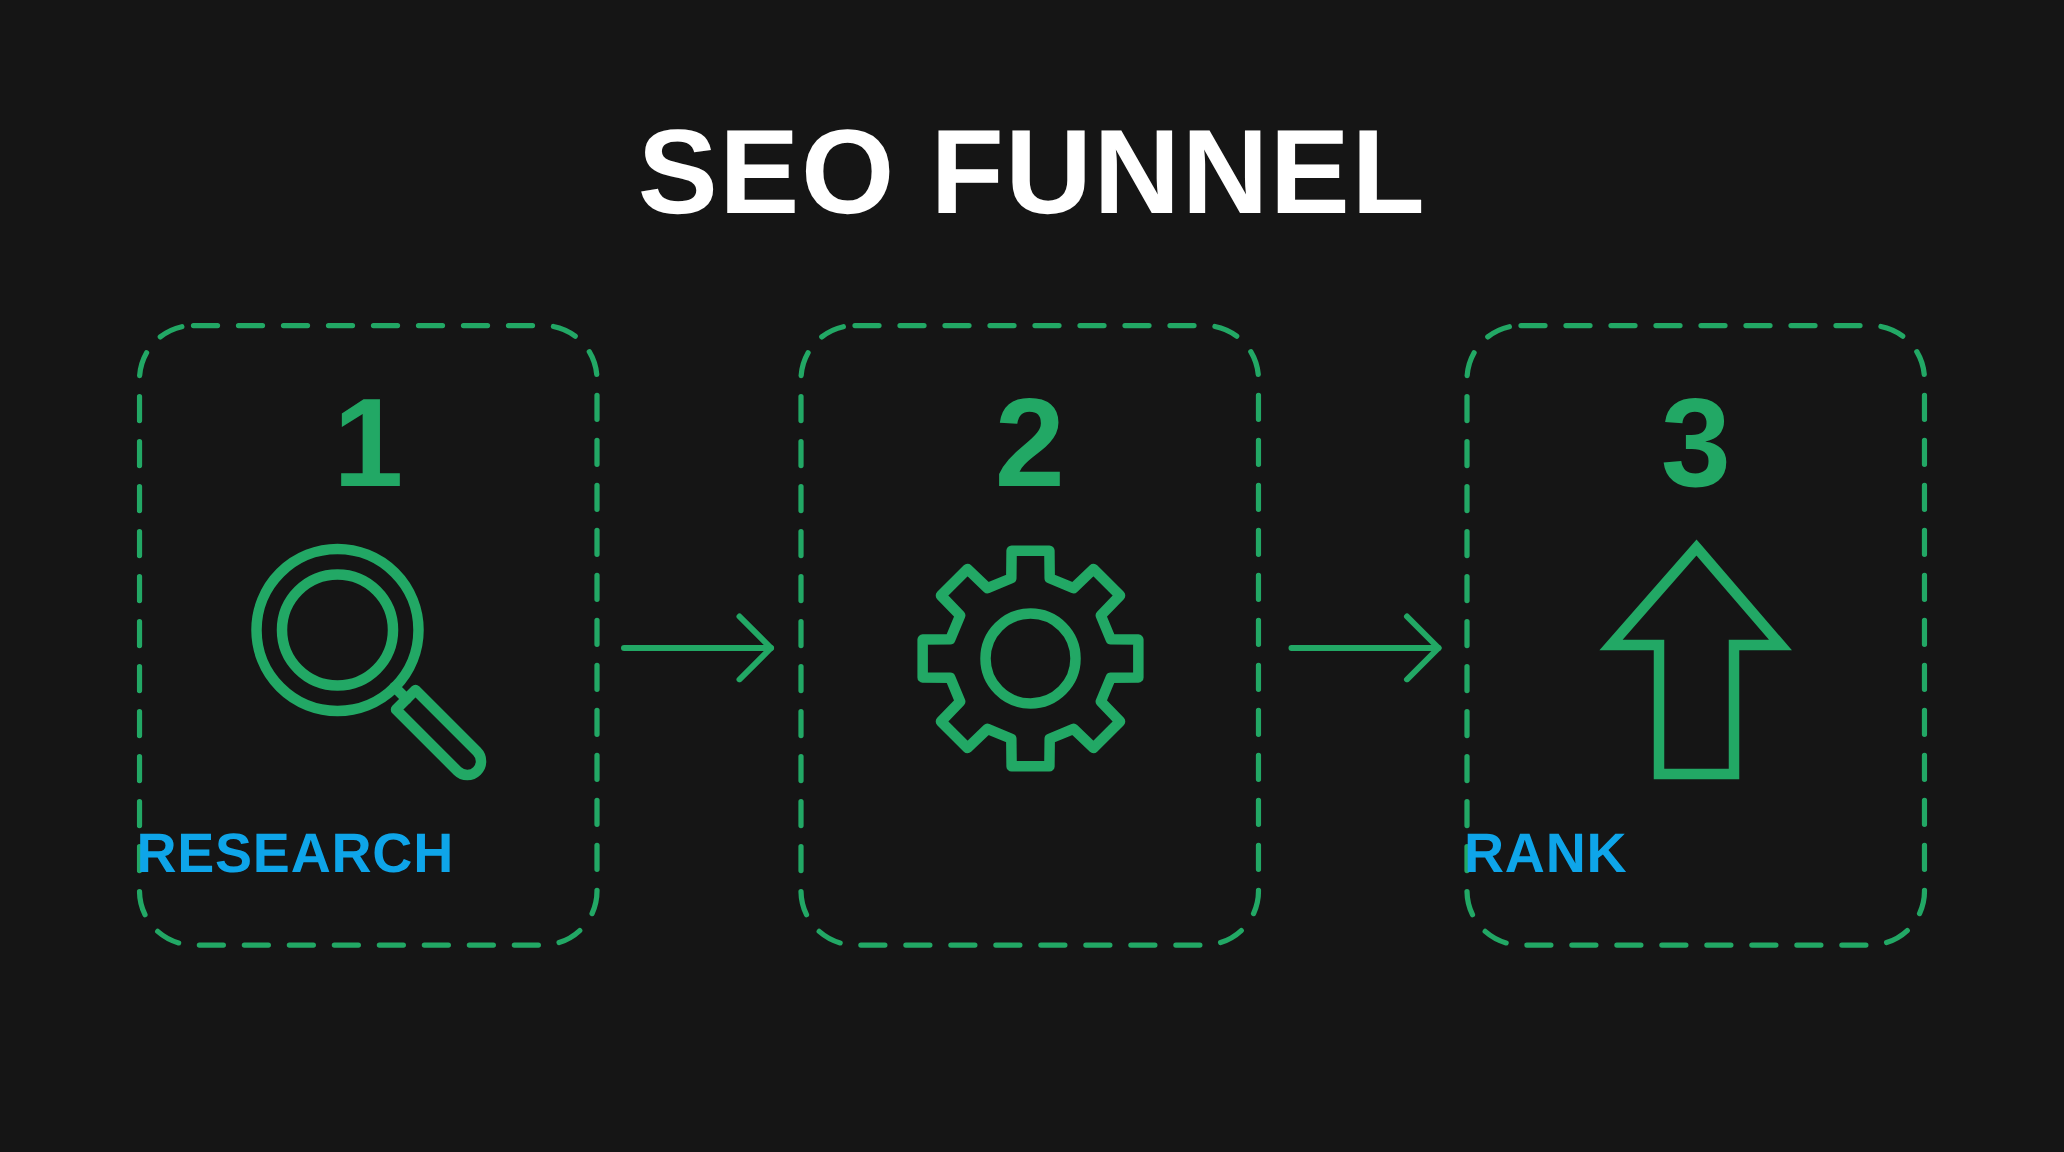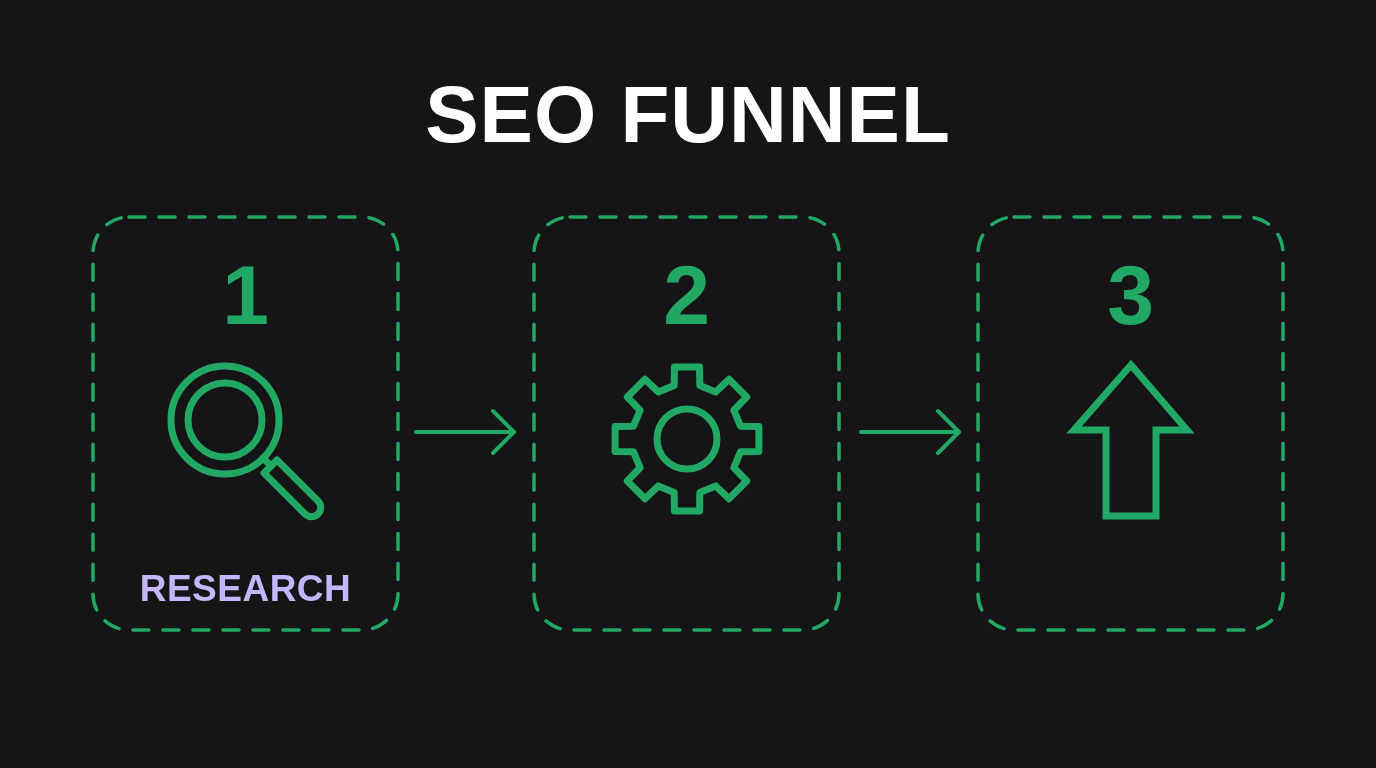--- a/index.html
+++ b/index.html
@@ -49,23 +49,22 @@
   }
   .stage-icon {
     position: absolute;
     left: 0;
     top: 0;
   }
   .stage-label {
     position: absolute;
     left: 0;
     width: 100%;
-    top: 352px;
-    text-align: center;
-    color: #c4b5fd;
+    top: 332px;
+    color: #0ea5e9;
     font-weight: 700;
     font-size: 37px;
     line-height: 44px;
     letter-spacing: 0.5px;
   }
   .connector {
     position: absolute;
   }
 </style>
 </head>
@@ -117,13 +116,14 @@
 </svg>
 
 <div class="stage-box" style="left:976px;">
   <svg class="frame" width="309" height="417">
     <rect x="2" y="2" width="305" height="413" rx="36" ry="36" fill="none" stroke="#22a865" stroke-width="3.5" stroke-dasharray="16 14" stroke-linecap="round"></rect>
   </svg>
   <div class="stage-number" style="color:#22a865;">3</div>
   <svg class="stage-icon" width="309" height="417">
     <path d="M 155 150 L 211 215 L 180 215 L 180 301 L 130 301 L 130 215 L 98 215 Z" fill="none" stroke="#22a865" stroke-width="7" stroke-linejoin="miter"></path>
   </svg>
+  <div class="stage-label">RANK</div>
 </div>
 
 </body></html>

